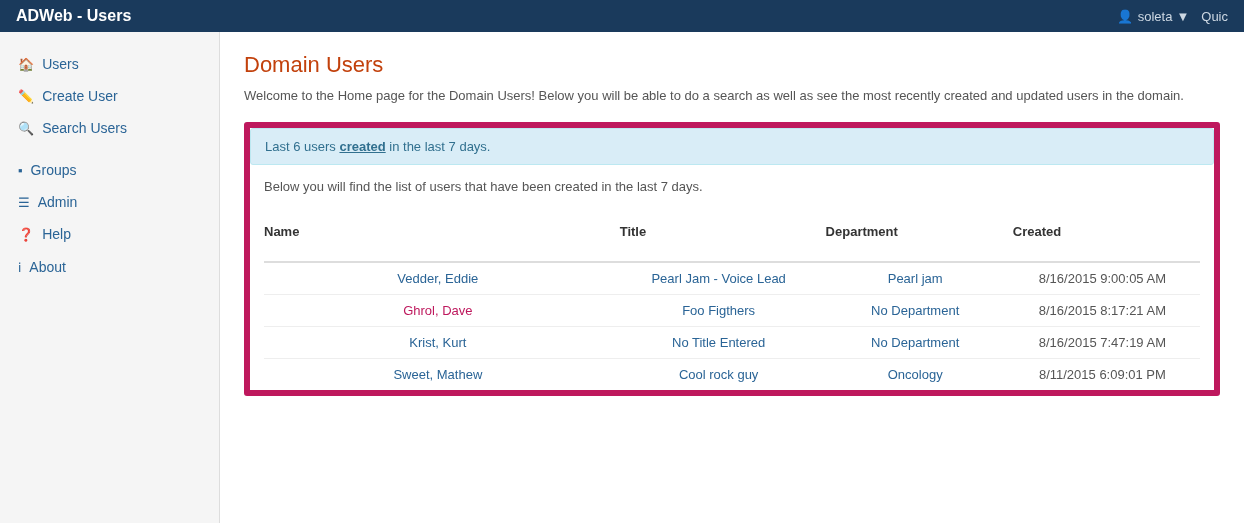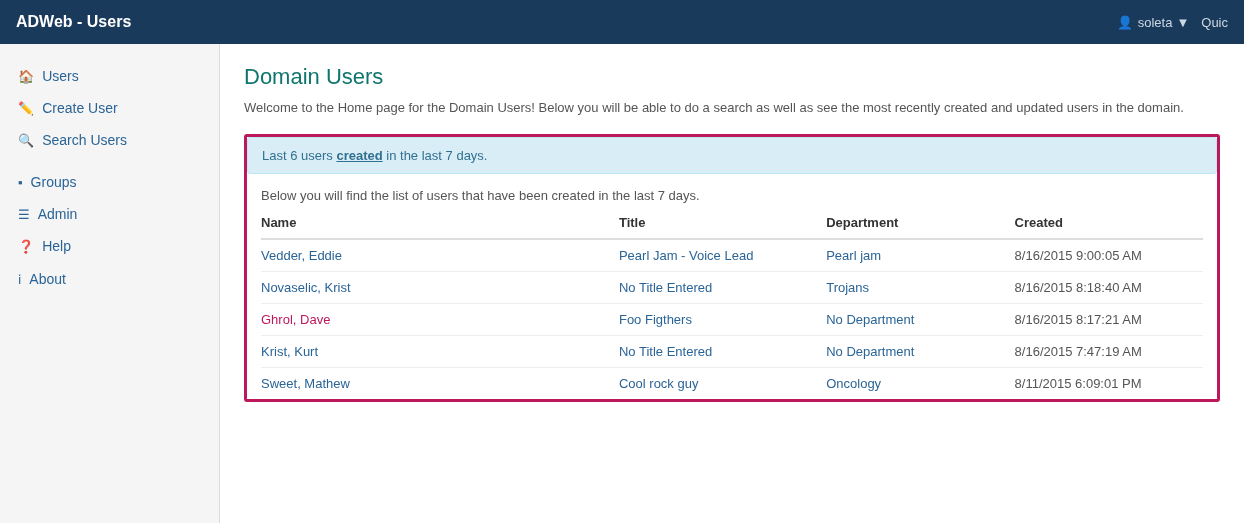--- a/index.html
+++ b/index.html
@@ -2,21 +2,21 @@
 <html><head>
   <meta charset="utf-8">
   <style>
     * { box-sizing: border-box; margin: 0; padding: 0; }
     body { font-family: "Helvetica Neue", Arial, sans-serif; font-size: 14px; color: #333; display: flex; flex-direction: column; height: 523px; overflow: hidden; }
 
     
     .top-nav {
       background-color: #1a3a5c;
       color: #fff;
-      height: 44px;
+      height: 32px;
       display: flex;
       align-items: center;
       padding: 0 16px;
       flex-shrink: 0;
     }
     .top-nav-brand {
       font-size: 16px;
       font-weight: bold;
       color: #fff;
       flex: 1;
@@ -70,21 +70,21 @@
     
     .main {
       flex: 1;
       overflow-y: auto;
       padding: 20px 24px;
       background: #fff;
     }
     .page-title {
       font-size: 22px;
       font-weight: normal;
-      color: #0f766e;
+      color: #c2410c;
       margin-bottom: 8px;
     }
     .page-description {
       font-size: 13px;
       color: #555;
       margin-bottom: 16px;
       line-height: 1.5;
     }
 
     
@@ -98,48 +98,49 @@
       color: #31708f;
     }
     .info-box a, .info-box .underline-bold {
       font-weight: bold;
       text-decoration: underline;
       color: #31708f;
     }
 
     
     .table-container {
-      border: 3px solid #be185d;
+      border: 6px solid #be185d;
       border-radius: 3px;
       overflow: hidden;
     }
     .table-inner {
       padding: 14px 14px 0 14px;
     }
     .table-sub-desc {
       font-size: 13px;
       color: #555;
-      margin-bottom: 6px;
+      margin-bottom: 24px;
     }
 
     
     table {
       width: 100%;
       border-collapse: collapse;
     }
     thead th {
       text-align: left;
       font-weight: bold;
       font-size: 13px;
       color: #333;
-      padding: 6px 8px 8px 0;
+      padding: 6px 8px 22px 0;
       border-bottom: 2px solid #ddd;
     }
     tbody tr {
       border-bottom: 1px solid #eee;
+      text-align: center;
     }
     tbody tr:last-child {
       border-bottom: none;
     }
     tbody td {
       padding: 8px 8px 8px 0;
       font-size: 13px;
       color: #2a6496;
     }
 
@@ -229,26 +230,20 @@
             </tr>
           </thead>
           <tbody id="table-body">
           <tr>
                 <td style="color: rgb(42, 100, 150);">Vedder, Eddie</td>
                 <td style="color: rgb(42, 100, 150);">Pearl Jam - Voice Lead</td>
                 <td style="color: rgb(42, 100, 150);">Pearl jam</td>
                 <td style="color: rgb(85, 85, 85);">8/16/2015 9:00:05 AM</td>
               </tr>
               <tr>
-                <td style="color: rgb(42, 100, 150);">Novaselic, Krist</td>
-                <td style="color: rgb(42, 100, 150);">No Title Entered</td>
-                <td style="color: rgb(42, 100, 150);">Trojans</td>
-                <td style="color: rgb(85, 85, 85);">8/16/2015 8:18:40 AM</td>
-              </tr>
-              <tr>
                 <td style="color: #be185d;">Ghrol, Dave</td>
                 <td style="color: rgb(42, 100, 150);">Foo Figthers</td>
                 <td style="color: rgb(42, 100, 150);">No Department</td>
                 <td style="color: rgb(85, 85, 85);">8/16/2015 8:17:21 AM</td>
               </tr>
               <tr>
                 <td style="color: rgb(42, 100, 150);">Krist, Kurt</td>
                 <td style="color: rgb(42, 100, 150);">No Title Entered</td>
                 <td style="color: rgb(42, 100, 150);">No Department</td>
                 <td style="color: rgb(85, 85, 85);">8/16/2015 7:47:19 AM</td>

